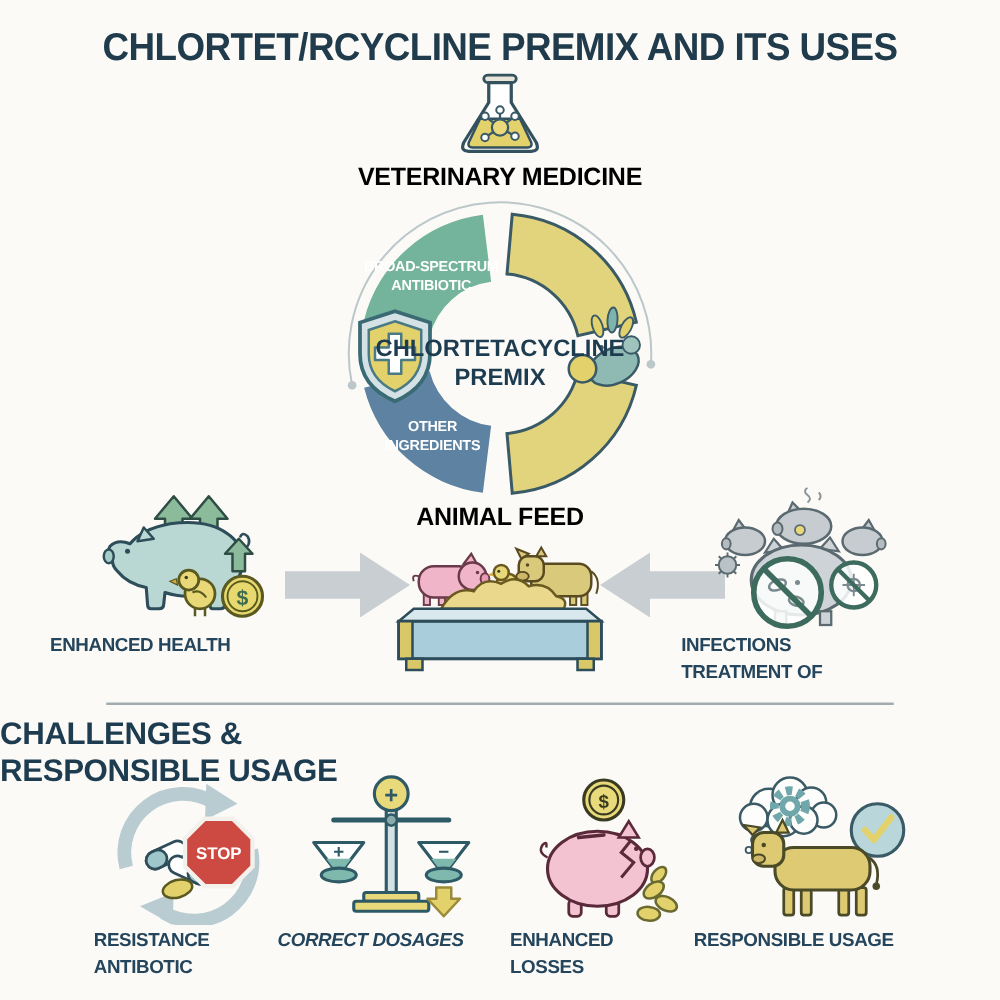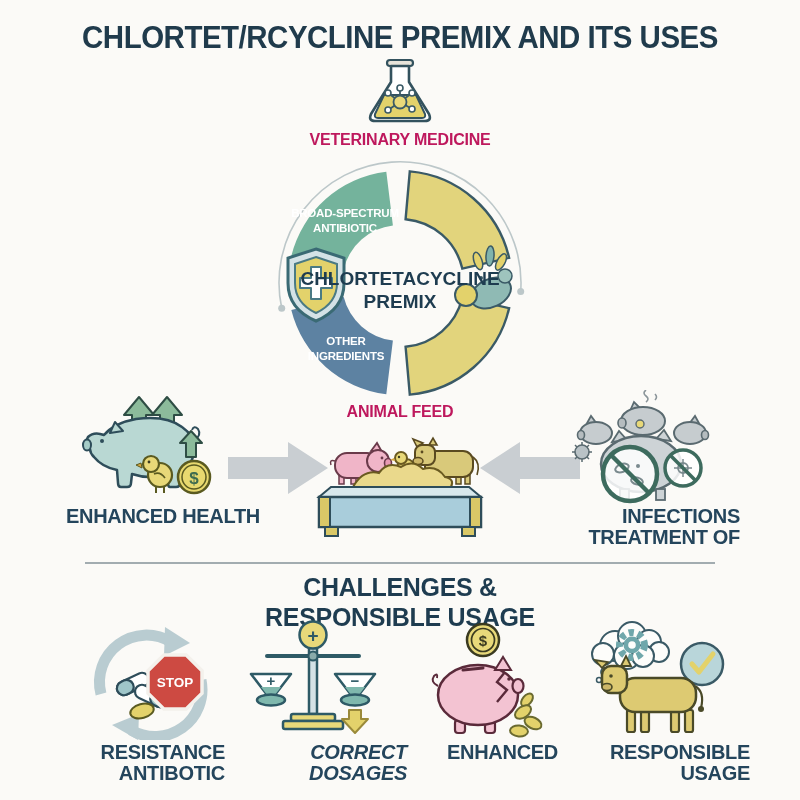--- a/index.html
+++ b/index.html
@@ -2,27 +2,27 @@
 <html><head>
 <meta charset="utf-8">
 <style>
   html,body{margin:0;padding:0;}
   .canvas{position:relative;width:800px;height:800px;background:#fbfaf7;overflow:hidden;
           font-family:"Liberation Sans",sans-serif;color:#203b4c;}
   .abs{position:absolute;}
   .ctr{text-align:center;}
   .title{top:20px;left:0;width:800px;font-size:31px;font-weight:bold;letter-spacing:-0.5px;
          color:#203b4c;transform:scaleX(0.95);}
-  .seclabel{font-size:16px;font-weight:bold;color:#be185d;letter-spacing:-0.2px;}
+  .seclabel{font-size:20px;font-weight:bold;color:#000000;letter-spacing:-0.2px;}
   .vetlabel{top:131px;left:0;width:800px;}
   .feedlabel{top:403px;left:0;width:800px;}
-  .icolabel{font-size:20px;line-height:21px;font-weight:bold;color:#24455c;
-            text-align:right;letter-spacing:-0.3px;}
+  .icolabel{font-size:15px;line-height:21px;font-weight:bold;color:#24455c;
+            text-align:left;letter-spacing:-0.3px;}
   .heading{top:572px;left:0;width:800px;font-size:25px;line-height:30px;font-weight:bold;
-           color:#1e3c50;text-align:center;letter-spacing:-0.3px;}
+           color:#1e3c50;letter-spacing:-0.3px;}
   .divider{top:562px;left:85px;width:630px;height:2px;background:#a2acb0;}
   svg text{font-family:"Liberation Sans",sans-serif;font-weight:bold;}
   .donut-center{fill:#1e3c50;font-size:19px;}
   .seg-label{fill:#ffffff;font-size:11.5px;letter-spacing:-0.2px;}
 </style>
 </head>
 <body>
 
 <div class="canvas">
 
@@ -289,20 +289,21 @@
     <circle cx="86" cy="59" r="1.8" fill="#5a2a3a"></circle>
     <g fill="#e3d26b" stroke="#6a6a30" stroke-width="2">
       <ellipse cx="104" cy="80" rx="7.5" ry="4.5" transform="rotate(-50 104 80)"></ellipse>
       <ellipse cx="100" cy="92" rx="9" ry="5.5" transform="rotate(-35 100 92)"></ellipse>
       <ellipse cx="110" cy="103" rx="9" ry="5.5" transform="rotate(25 110 103)"></ellipse>
       <ellipse cx="96" cy="111" rx="9" ry="5.5" transform="rotate(5 96 111)"></ellipse>
     </g>
   </svg>
   <div class="abs icolabel" style="left:408px;top:742px;width:150px;">
     <div>ENHANCED</div>
+    <div>LOSSES</div>
   </div>
 
   <svg class="abs" style="left:575px;top:616px;" width="155" height="124" viewBox="0 0 155 124">
     <g fill="#fdfdfb" stroke="#3a5a66" stroke-width="2">
       <circle cx="40" cy="30" r="15"></circle>
         <circle cx="57" cy="20" r="14"></circle>
         <circle cx="74" cy="26" r="12"></circle>
       <circle cx="84" cy="36" r="10"></circle>
         <circle cx="28" cy="38" r="11"></circle>
         <circle cx="52" cy="40" r="13"></circle>

